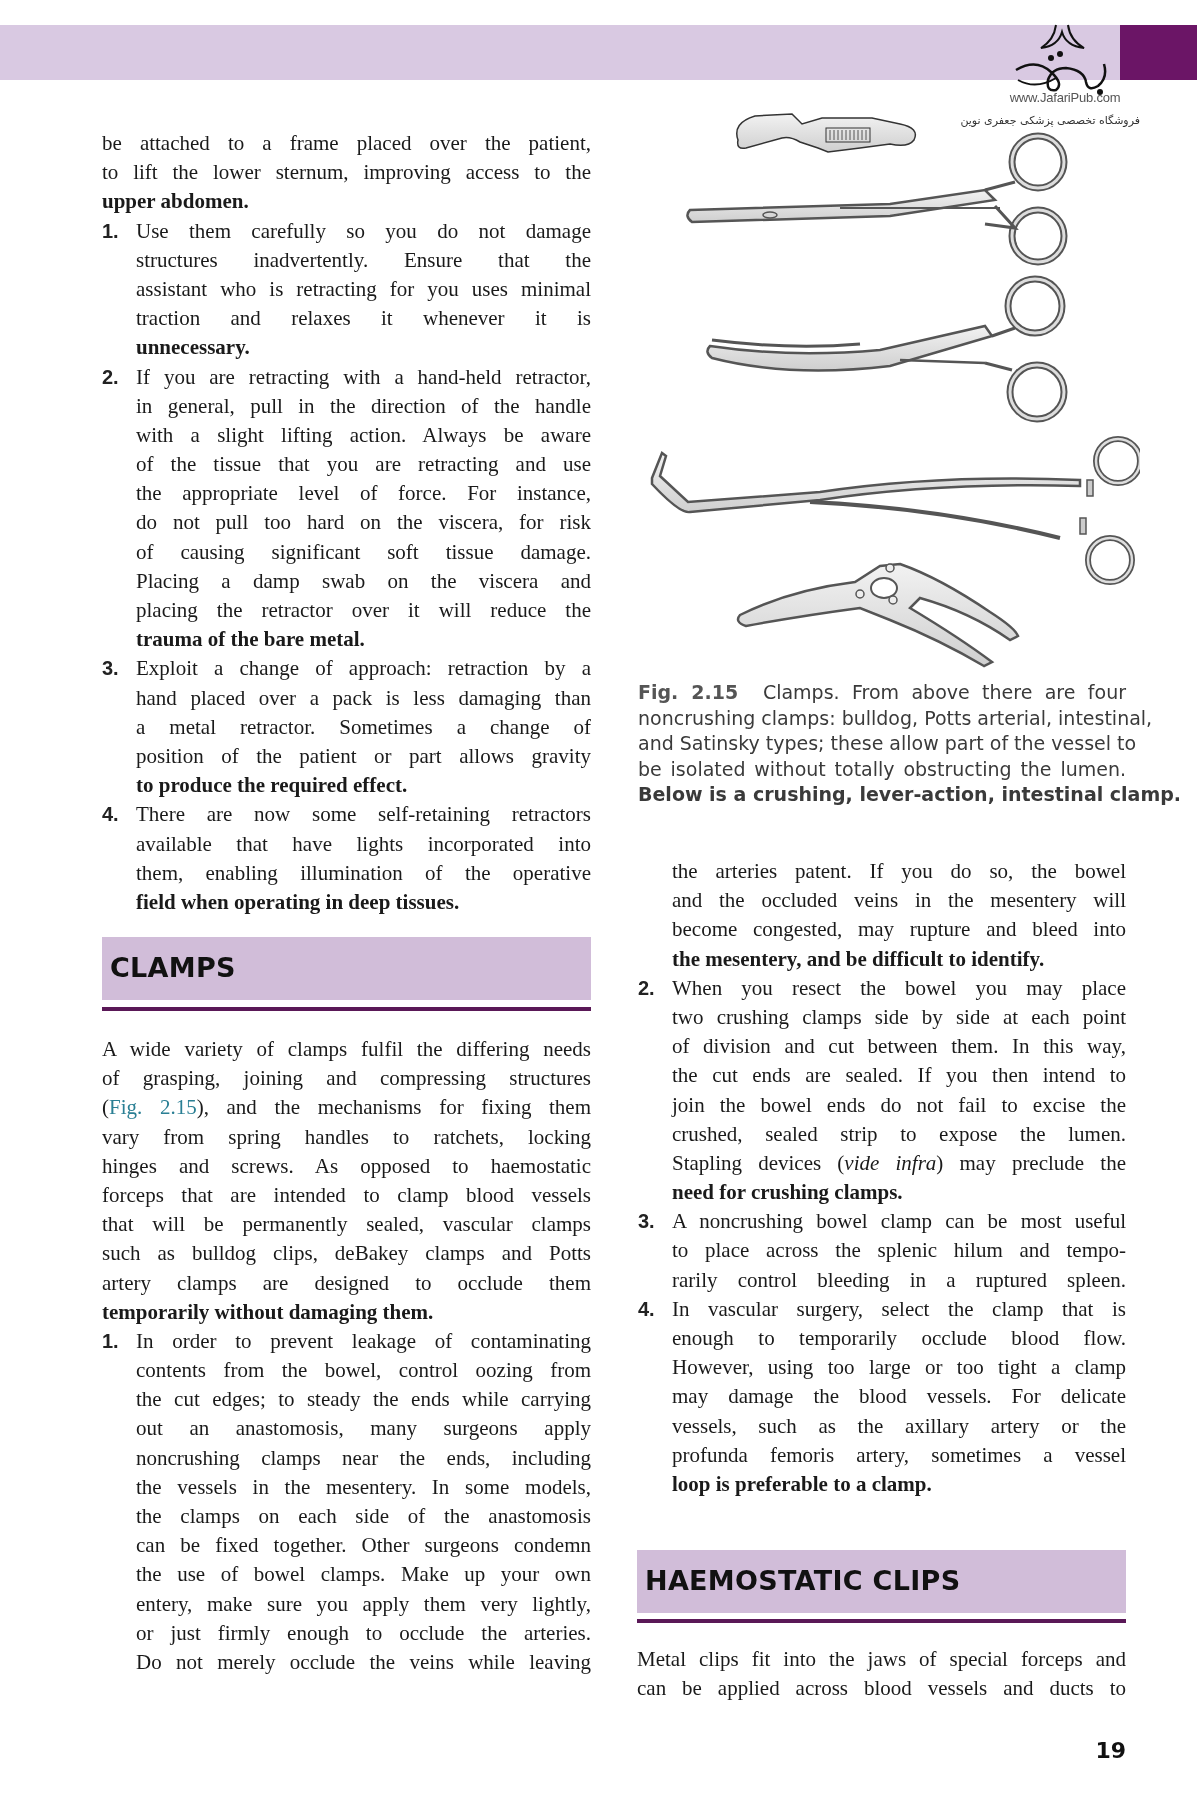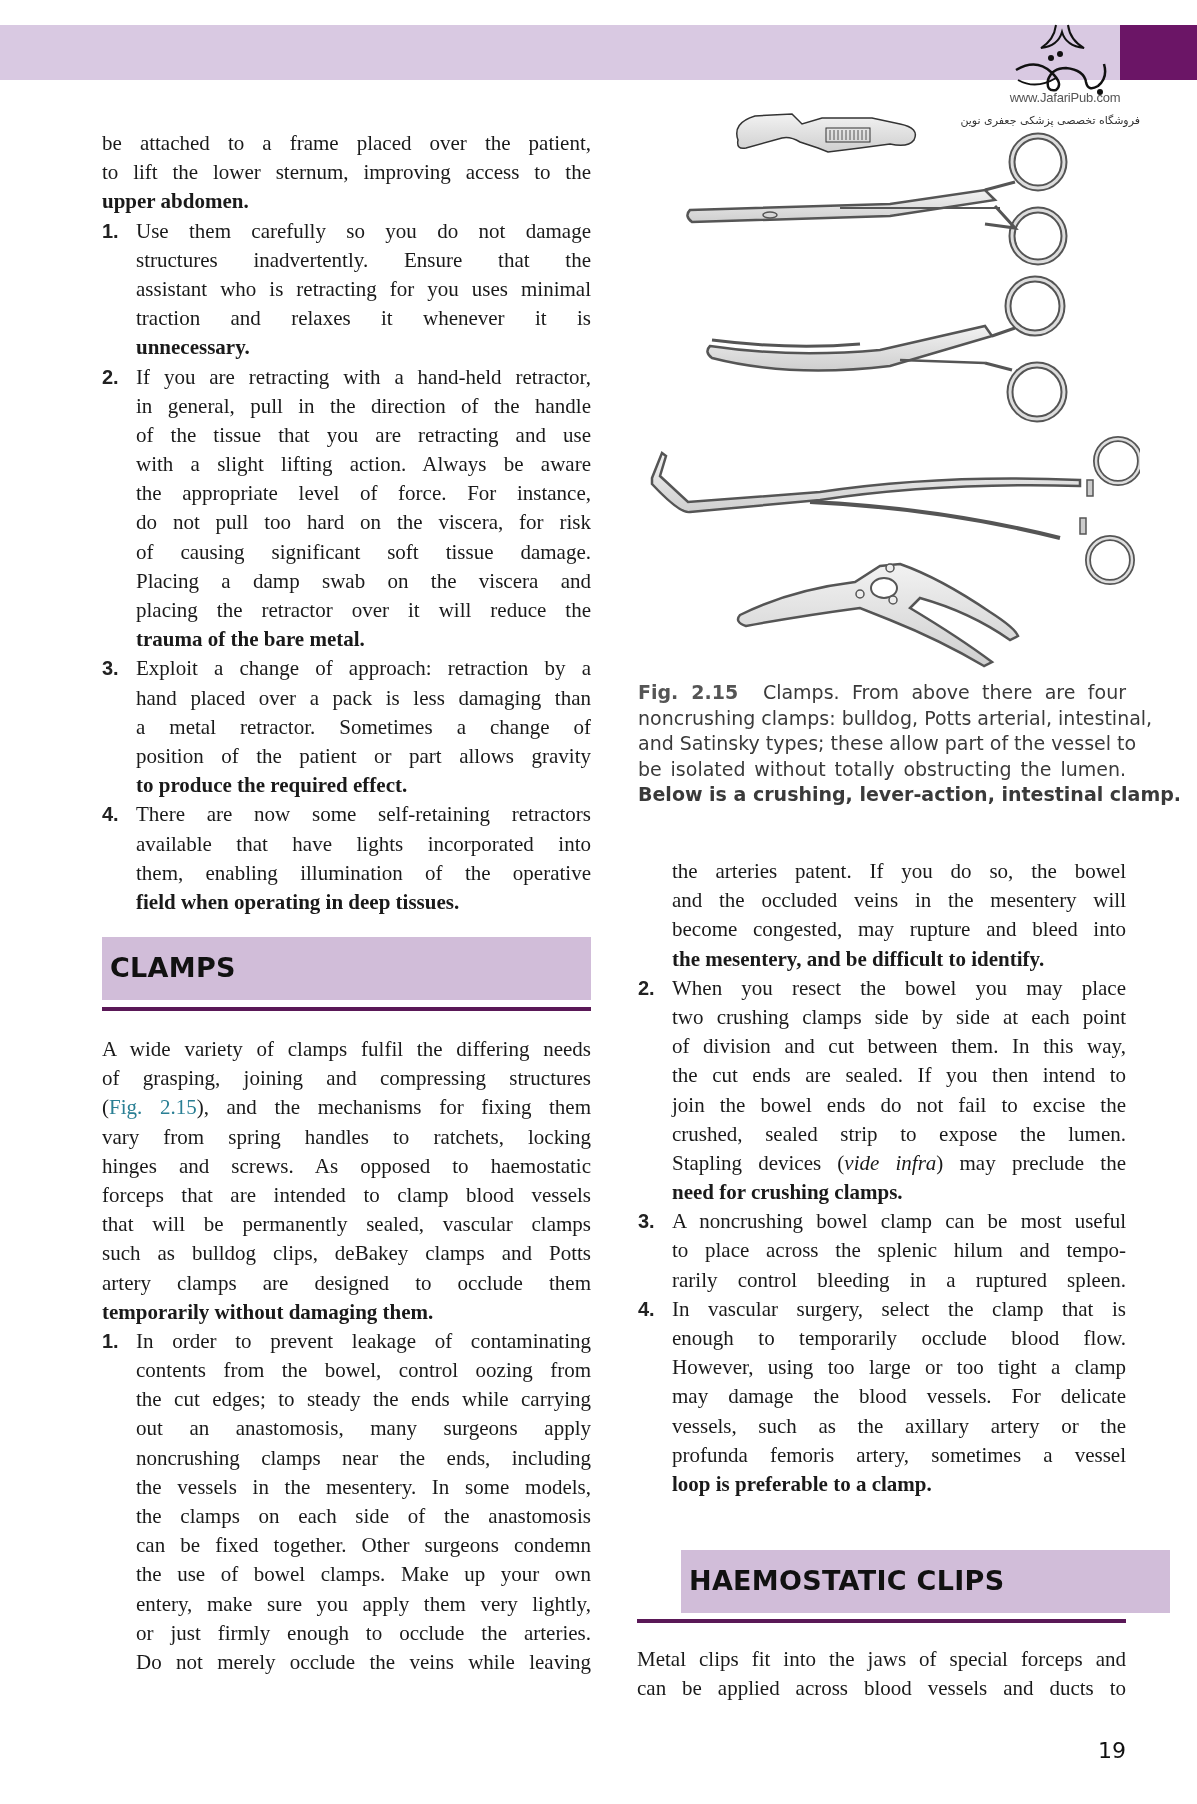--- a/index.html
+++ b/index.html
@@ -20,29 +20,29 @@
   .num { position:absolute; left:0; font-family:"Liberation Sans", sans-serif; font-weight:bold; font-size:20px; color:#222; }
   .li .line { padding-left:34px; }
   .link { color:#2a7f94; }
   em { font-style:italic; }
 
   .heading { position:absolute; background:#d1bdd9; height:63px; }
   .heading .htext { position:absolute; left:8px; top:15px; font-family:"DejaVu Sans", sans-serif; font-weight:bold; font-size:27px; color:#111; letter-spacing:0.3px;text-align:right; }
   .heading-rule { position:absolute; height:4px; background:#5a1857; }
   .h-clamps { left:102px; top:937px; width:489px; }
   .r-clamps { left:102px; top:1007px; width:489px; }
-  .h-clips { left:637px; top:1550px; width:489px;margin-left:44px; }
+  .h-clips { left:637px; top:1550px; width:489px; }
   .r-clips { left:637px; top:1619px; width:489px; }
 
   .caption { position:absolute; left:638px; top:680px; width:488px; font-family:"DejaVu Sans", sans-serif; font-size:19px; line-height:25.6px; color:#3a3a3a; }
   .caption .line { height:25.6px; }
   .cap-label { font-weight:bold; color:#555; }
 
   .col-clips { left:637px; top:1645px; width:489px; }
-  .page-number { position:absolute; right:71px; top:1738px; font-family:"DejaVu Sans", sans-serif; font-weight:normal; font-size:22px; color:#111; }
+  .page-number { position:absolute; right:71px; top:1738px; font-family:"DejaVu Sans", sans-serif; font-weight:bold; font-size:22px; color:#111; }
 
   .figure { position:absolute; left:640px; top:88px; width:490px; width:500px; height:580px; }
 </style>
 </head>
 <body>
 
 <div class="header-band"></div>
 <div class="header-block"></div>
 <svg class="logo" viewBox="0 0 130 80">
   <path d="M60 5 Q58 20 45 28 Q62 26 66 12 Q70 26 88 28 Q74 20 72 5" fill="none" stroke="#111" stroke-width="2"></path>
@@ -65,22 +65,22 @@
     <span class="line">Use them carefully so you do not damage</span>
     <span class="line">structures inadvertently. Ensure that the</span>
     <span class="line">assistant who is retracting for you uses minimal</span>
     <span class="line">traction and relaxes it whenever it is</span>
     <span class="line last">unnecessary.</span>
   </div>
   <div class="li">
     <span class="num">2.</span>
     <span class="line">If you are retracting with a hand-held retractor,</span>
     <span class="line">in general, pull in the direction of the handle</span>
+    <span class="line">with a slight lifting action. Always be aware</span>
     <span class="line">of the tissue that you are retracting and use</span>
-    <span class="line">with a slight lifting action. Always be aware</span>
     <span class="line">the appropriate level of force. For instance,</span>
     <span class="line">do not pull too hard on the viscera, for risk</span>
     <span class="line">of causing significant soft tissue damage.</span>
     <span class="line">Placing a damp swab on the viscera and</span>
     <span class="line">placing the retractor over it will reduce the</span>
     <span class="line last">trauma of the bare metal.</span>
   </div>
   <div class="li">
     <span class="num">3.</span>
     <span class="line">Exploit a change of approach: retraction by a</span>

